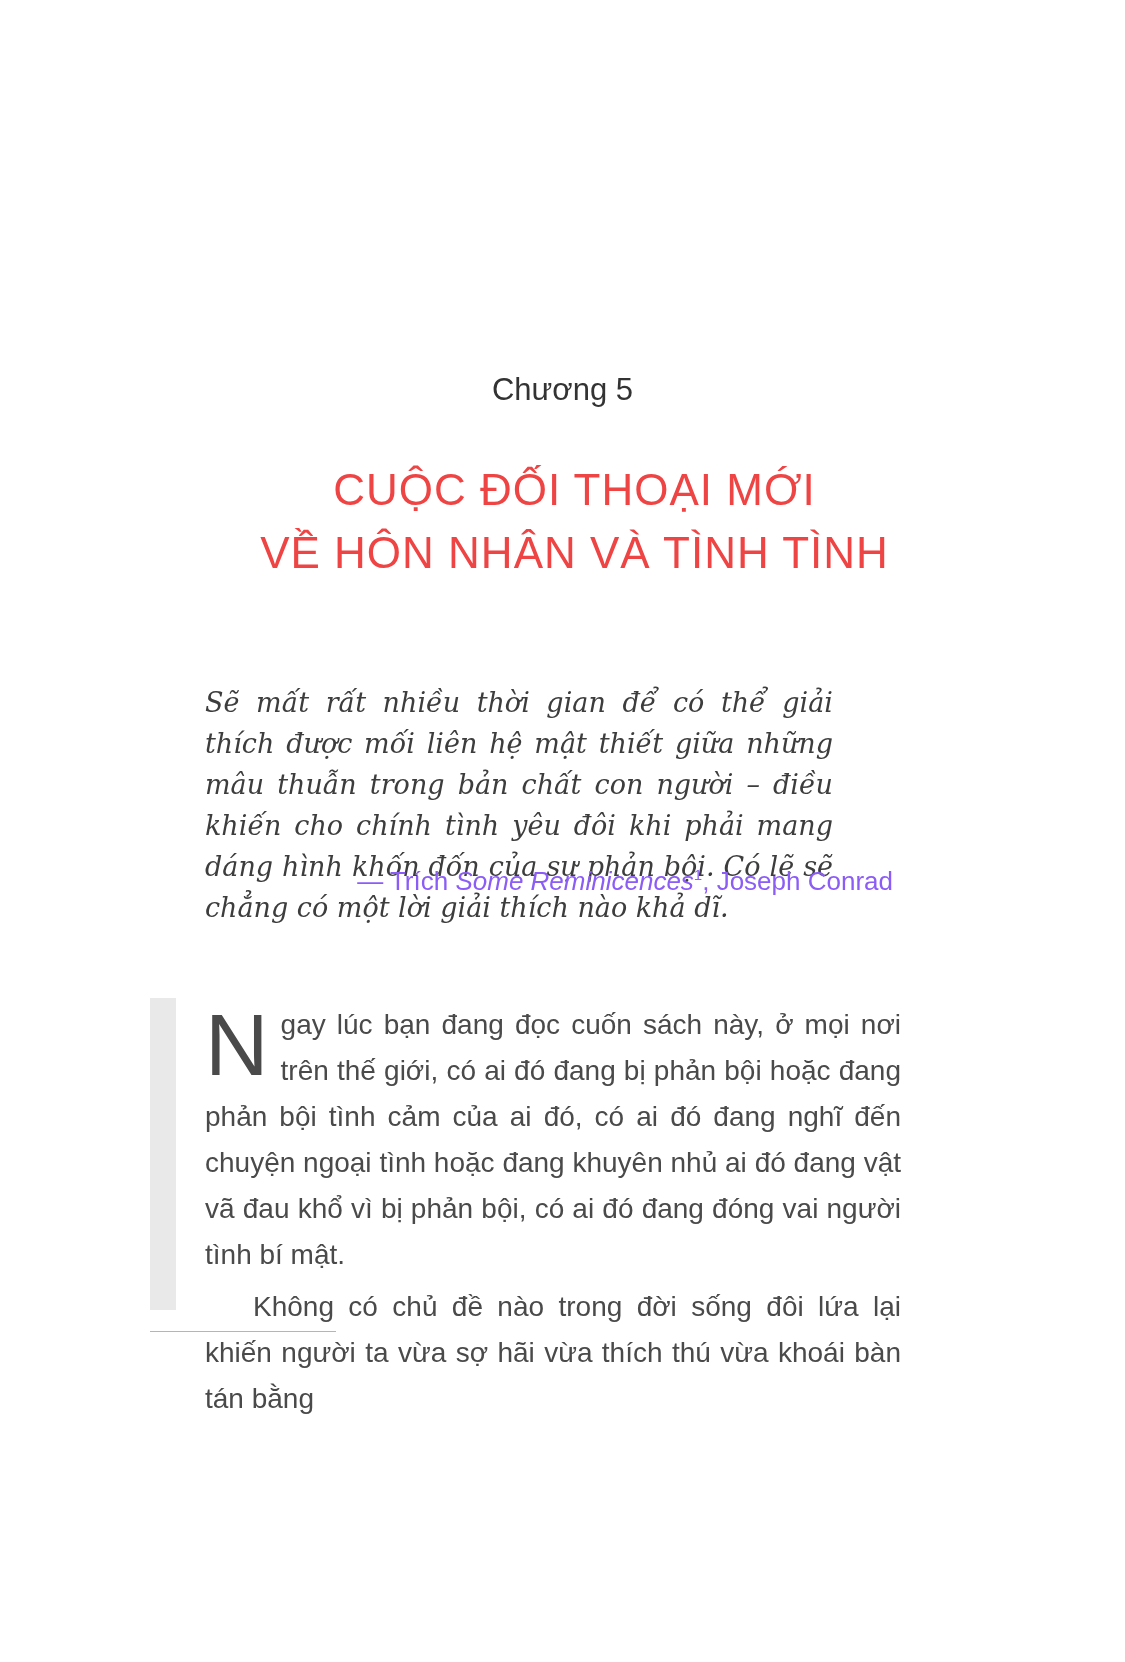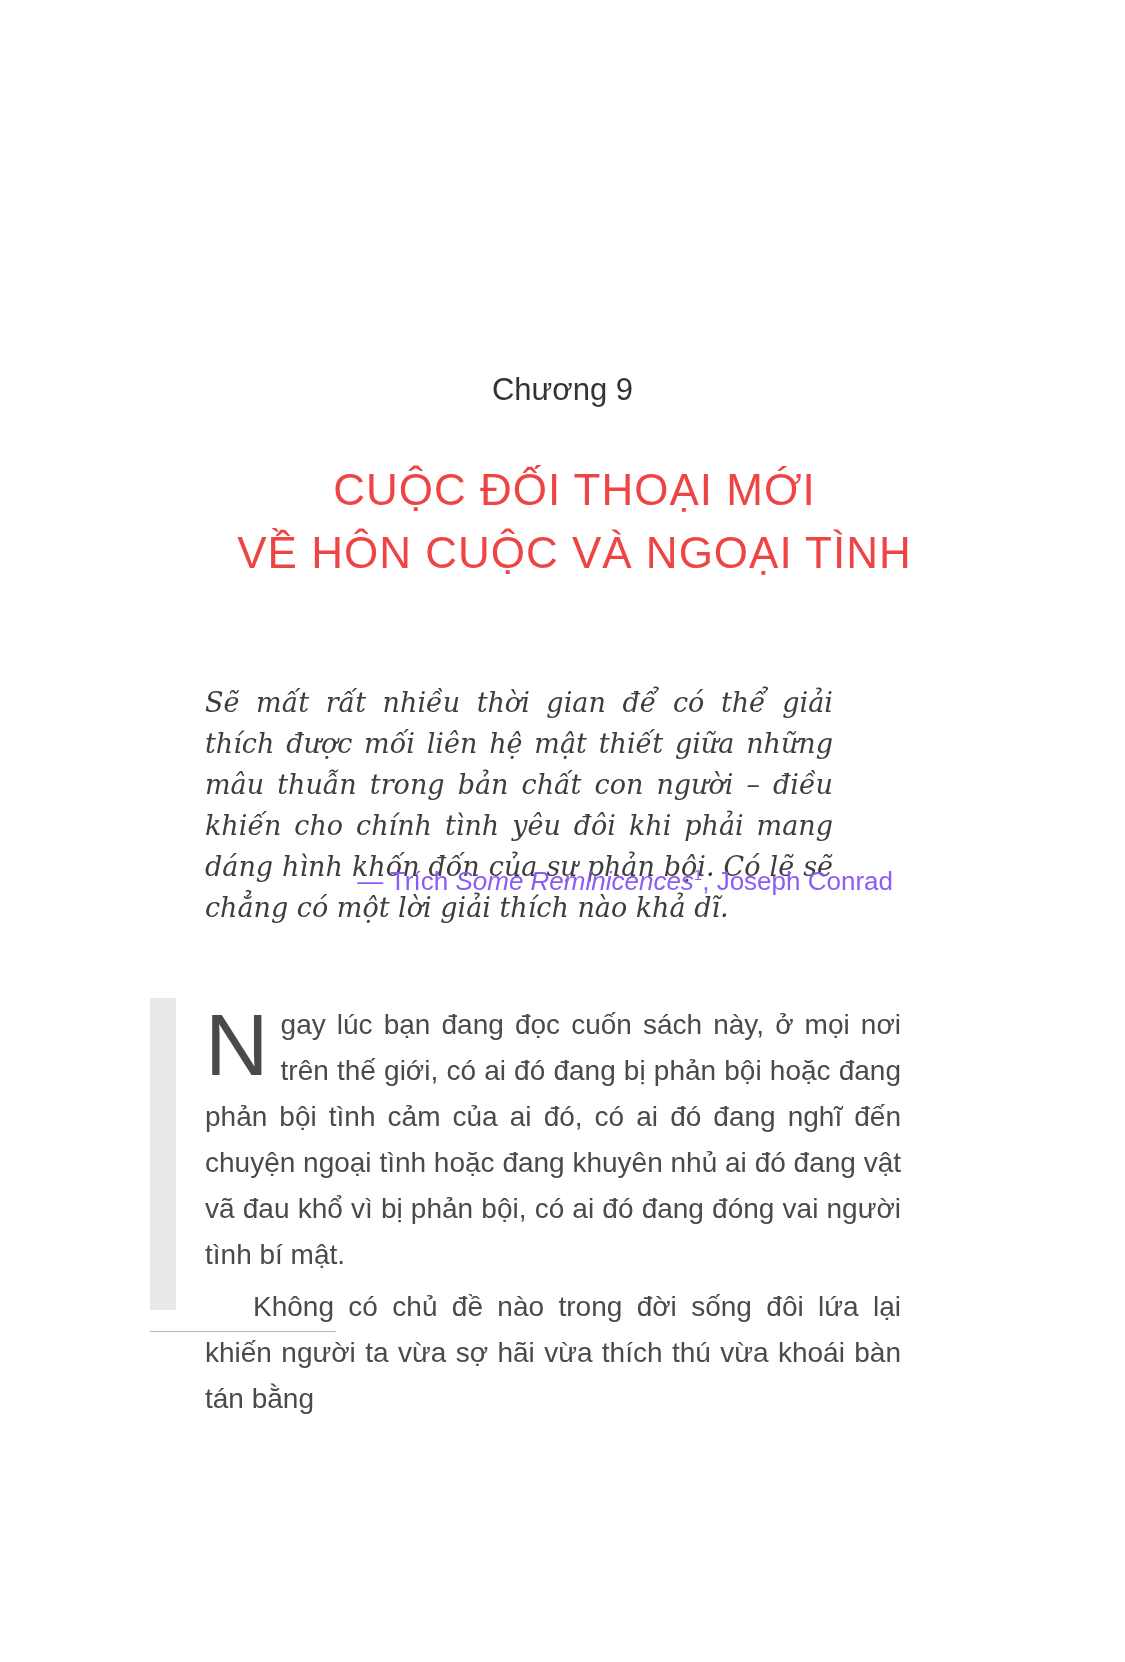--- a/index.html
+++ b/index.html
@@ -132,25 +132,25 @@
   }
   .footnote .fn-work {
     font-style: italic;
   }
 </style>
 </head>
 <body>
 
 <div class="page">
 
-  <div class="chapter-label">Chương 9</div>
+  <div class="chapter-label">Chương 5</div>
 
   <h1 class="chapter-title" style="margin:0;">
     <span>CUỘC ĐỐI THOẠI MỚI</span><br>
-    <span>VỀ HÔN CUỘC VÀ NGOẠI TÌNH</span>
+    <span>VỀ HÔN NHÂN VÀ TÌNH TÌNH</span>
   </h1>
 
   <div class="epigraph">Sẽ mất rất nhiều thời gian để có thể giải thích được mối liên hệ mật thiết giữa những mâu thuẫn trong bản chất con người – điều khiến cho chính tình yêu đôi khi phải mang dáng hình khốn đốn của sự phản bội. Có lẽ sẽ chẳng có một lời giải thích nào khả dĩ.</div>
 
   <div class="attribution">
     <span>— Trích </span><span class="work">Some Reminicences</span><sup>1</sup><span>, Joseph Conrad</span>
   </div>
 
   <div class="accent-bar"></div>
 

